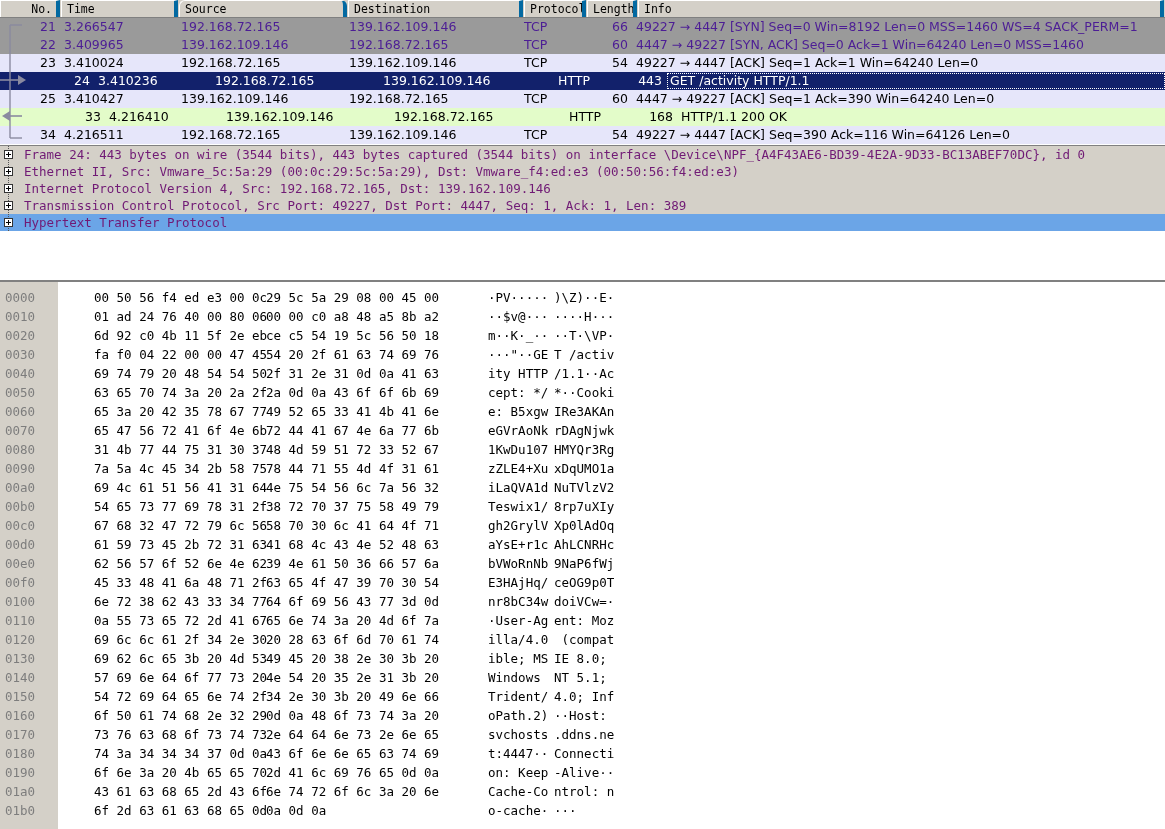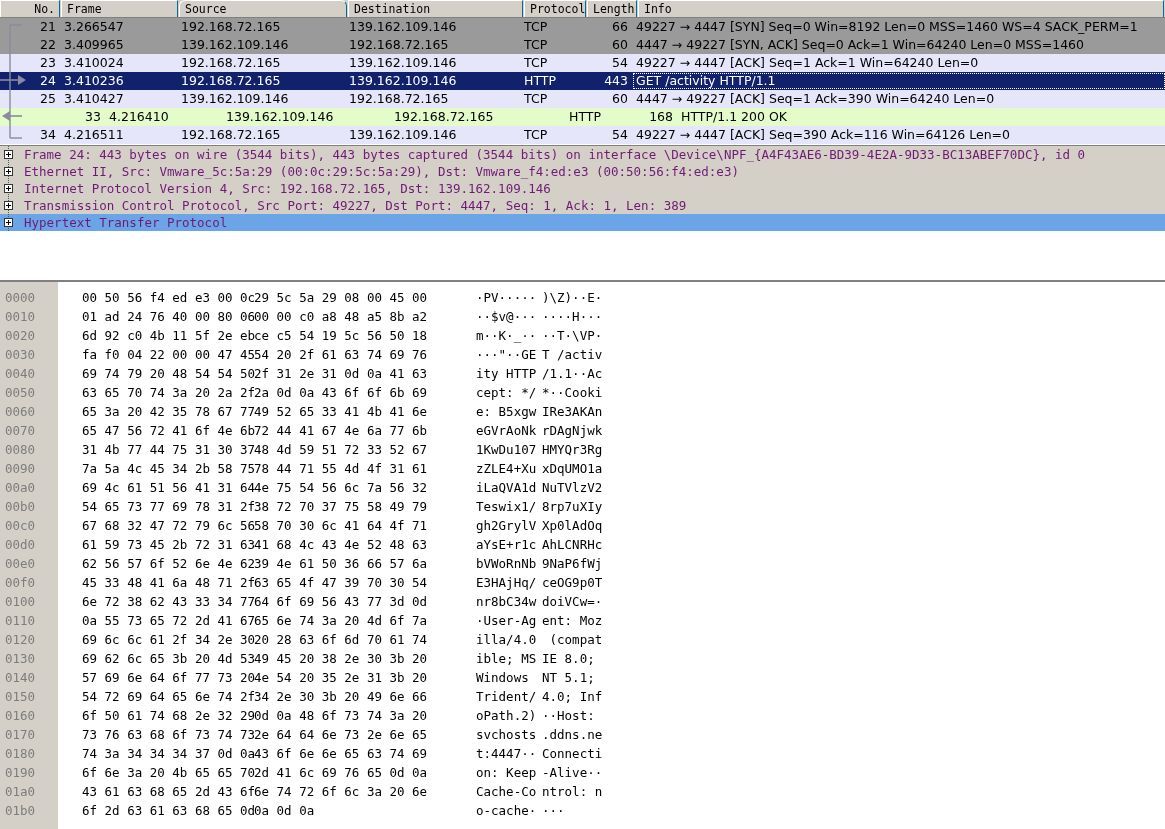--- a/index.html
+++ b/index.html
@@ -27,21 +27,21 @@
     overflow: hidden;
   }
   .plist-header .hcell {
     position: relative;
     height: 32px;
     line-height: 16px;
     padding-left: 5px;
     background: #d4d0c8;
     border-top: 1px solid #ffffff;
     border-left: 1px solid #ffffff;
-    border-right: 1px solid #0369a1;
+    border-right: 4px solid #0369a1;
     margin-right: 1px;
     white-space: nowrap;
     overflow: hidden;
   }
   .plist-rows {
     font-family: "DejaVu Sans", sans-serif;
     font-size: 12.5px;
     color: #000;
   }
   .prow {
@@ -54,22 +54,22 @@
     padding: 0 4px;
   }
   .c-no      { width: 60px;  text-align: right; padding-right: 4px; }
   .c-time    { width: 117px; text-align: left; padding-left: 4px; }
   .c-src     { width: 168px; border-radius: 6px; }
   .c-dst     { width: 175px; }
   .c-proto   { width: 62px;  }
   .c-len     { width: 50px;  text-align: right; padding-right: 0; }
   .c-info    { flex: 1 1 auto; padding-left: 6px; }
 
-  .prow.sel { background: #12216b; color: #ffffff; }
-  .prow.gray { background: #9a9a9a; color: #000000; }
+  .prow.sel { background: #12216b; color: #ffffff; padding-left: 34px; }
+  .prow.gray { background: #9a9a9a; color: #4c1d95; }
   .prow.lav  { background: #e6e6fa; color: #000; }
   .prow.green{ background: #e3fcc9; color: #000; padding-left: 45px; }
 
   .prow.sel .c-info { position: relative; }
   .prow.sel .c-info::before{
     content:""; position:absolute; left:1px; top:1px; right:0px; bottom:1px;
     border:1px dotted #ffffff; pointer-events:none;
   }
 
   
@@ -120,40 +120,40 @@
     font-family: "DejaVu Sans Mono", monospace;
     font-size: 12.5px;
     padding-top: 6px;
   }
   .hrow { height: 19px; line-height: 19px; white-space: pre; display: flex; }
   .h-off {
     width: 44px; color: #7d7d7d; background: #d4d0c8;
     padding-left: 5px; flex: 0 0 auto;
   }
   .h-gapA { width: 14px; background: #d4d0c8; flex: 0 0 auto; }
-  .h-hex1 { padding-left: 24px; color:#000; flex: 0 0 auto; width: 196px; }
+  .h-hex1 { padding-left: 24px; color:#000; flex: 0 0 auto; width: 196px; margin-left: 12px; }
   .h-hex2 { color:#000; flex: 0 0 auto; width: 196px; }
   .h-asc1 { padding-left: 26px; color:#000; flex: 0 0 auto; width: 92px; }
   .h-asc2 { color:#000; flex: 0 0 auto; }
   .hex-offcol-bg {
     position: absolute; left: 0; top: 0; width: 58px; height: 549px;
     background: #d4d0c8;
   }
   .hex-content { position: relative; }
 </style>
 </head>
 <body>
 
 <div id="app">
 
   <div id="packet-list-pane">
 
     <div class="plist-header">
       <div class="hcell c-no">No.</div>
-      <div class="hcell c-time">Frame</div>
+      <div class="hcell c-time">Time</div>
       <div class="hcell c-src">Source</div>
       <div class="hcell c-dst">Destination</div>
       <div class="hcell c-proto">Protocol</div>
       <div class="hcell c-len" style="text-align:left;padding-left:5px;">Length</div>
       <div class="hcell c-info">Info</div>
     </div>
 
     <div class="plist-rows" id="plist-rows">
         <div class="prow gray">
           <div class="c c-no">21</div>

